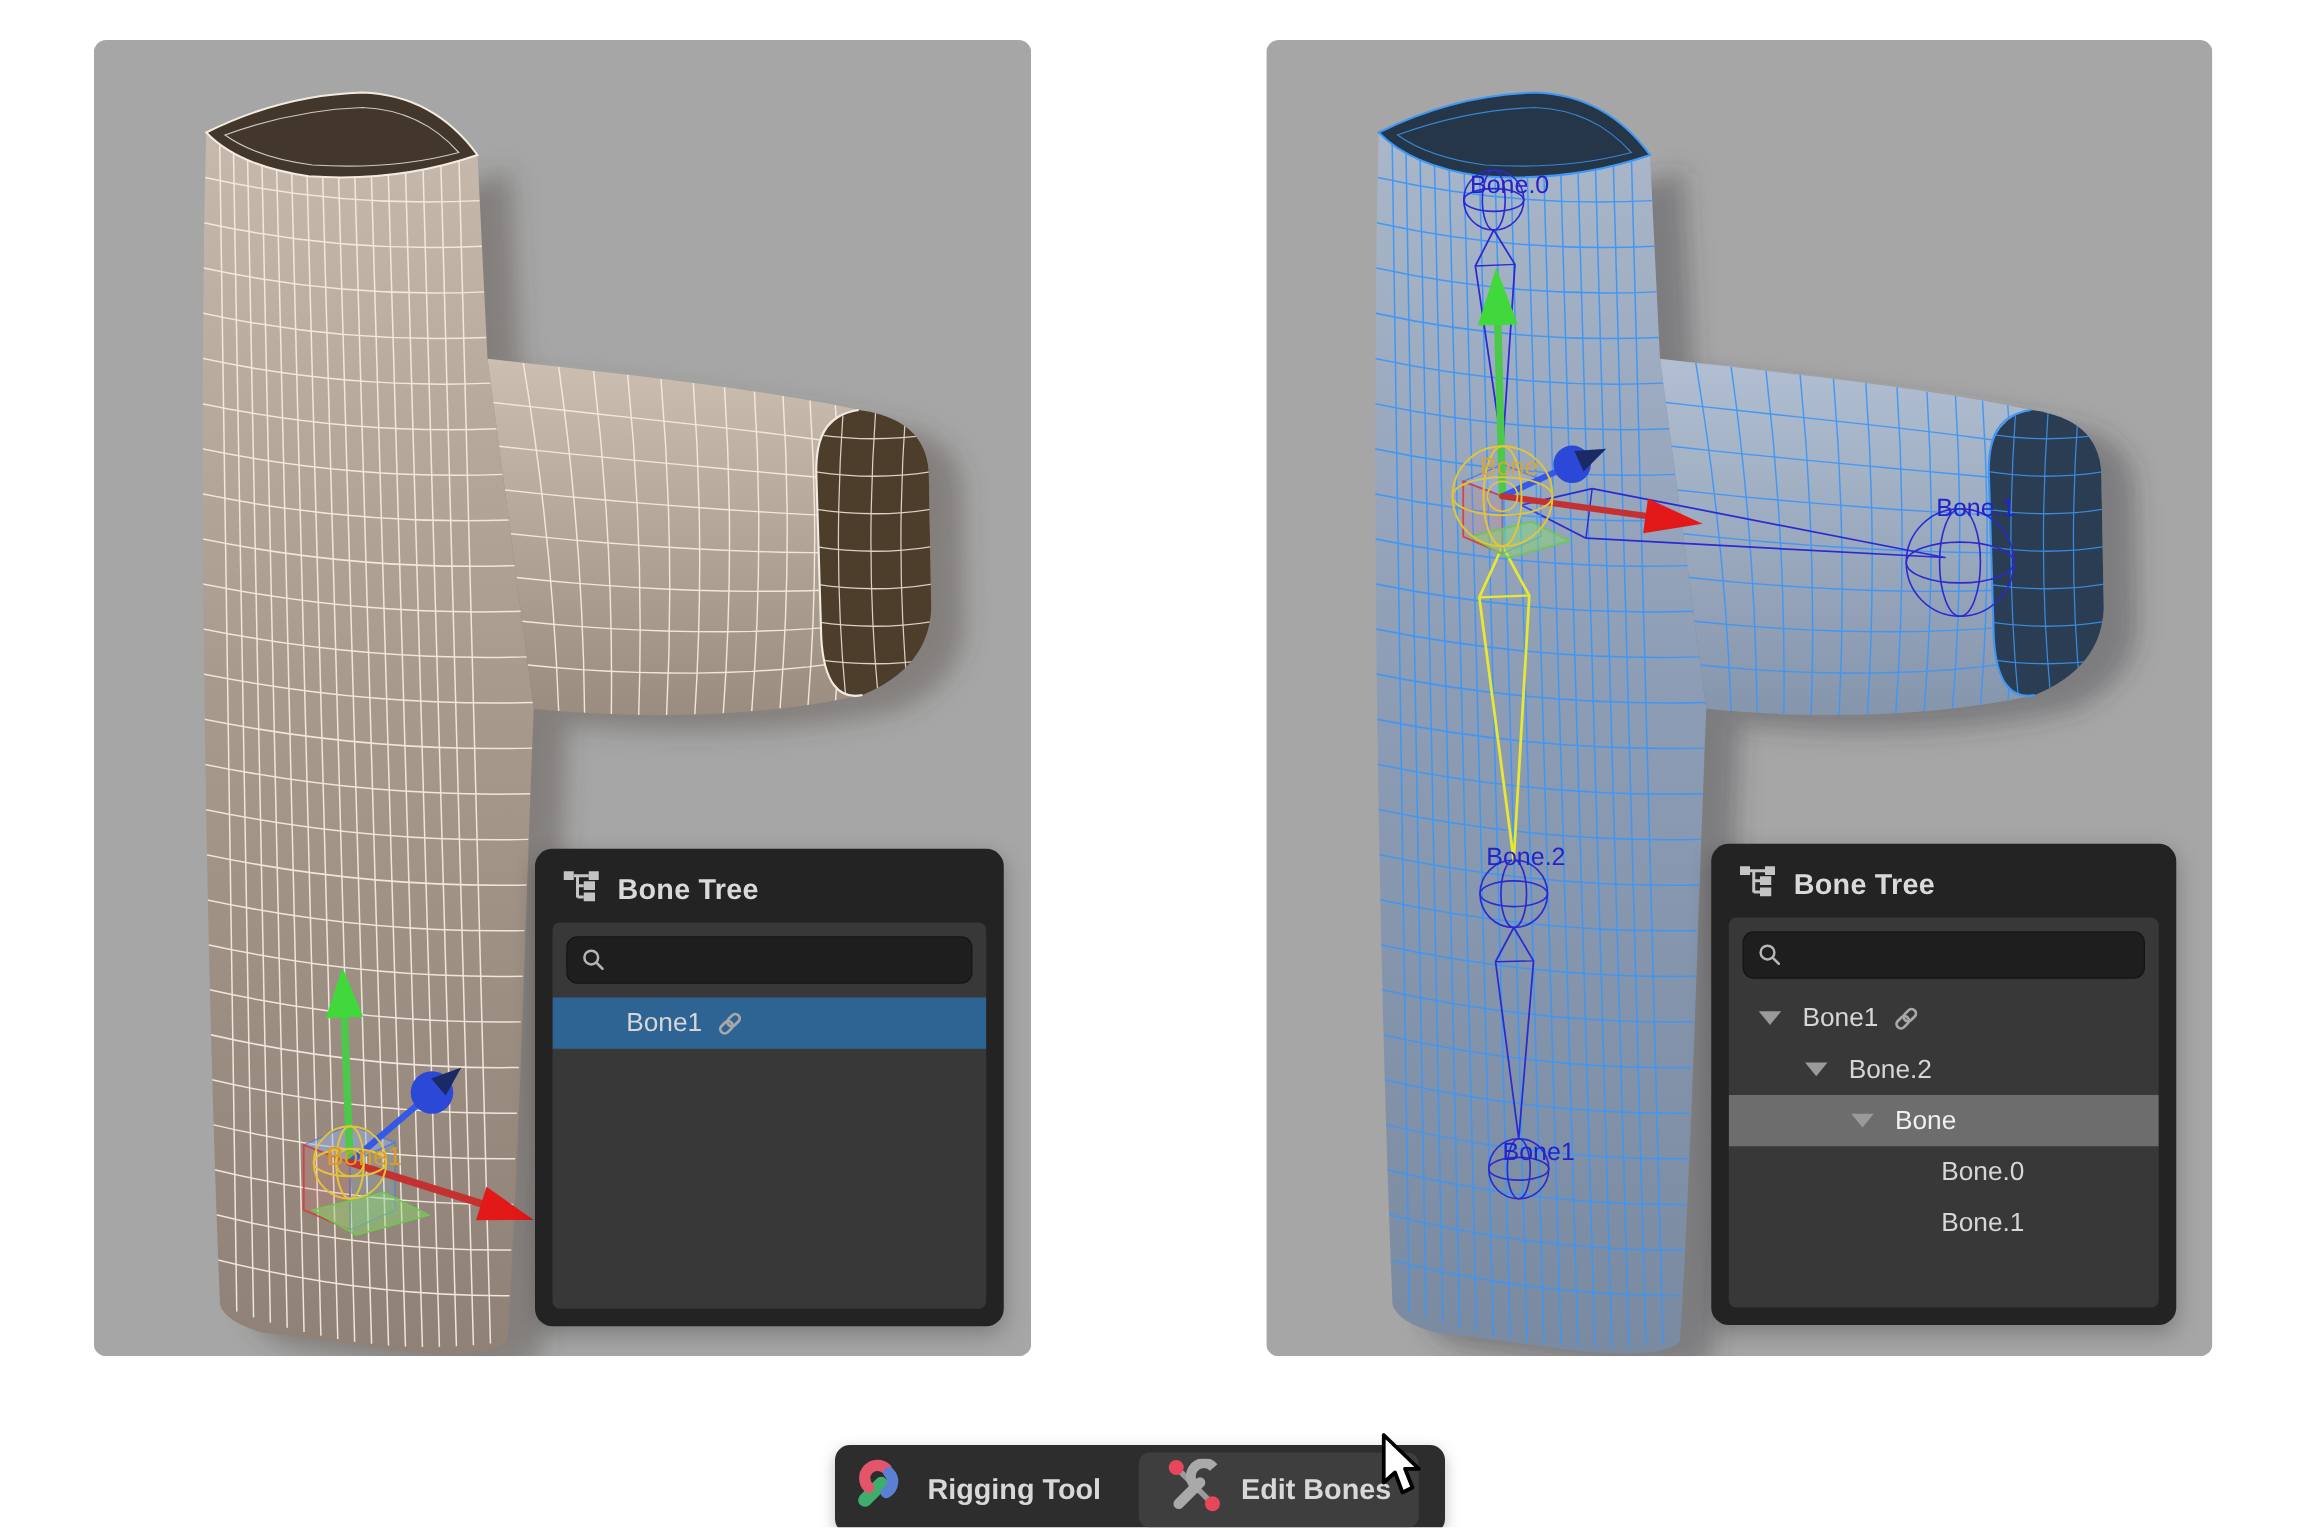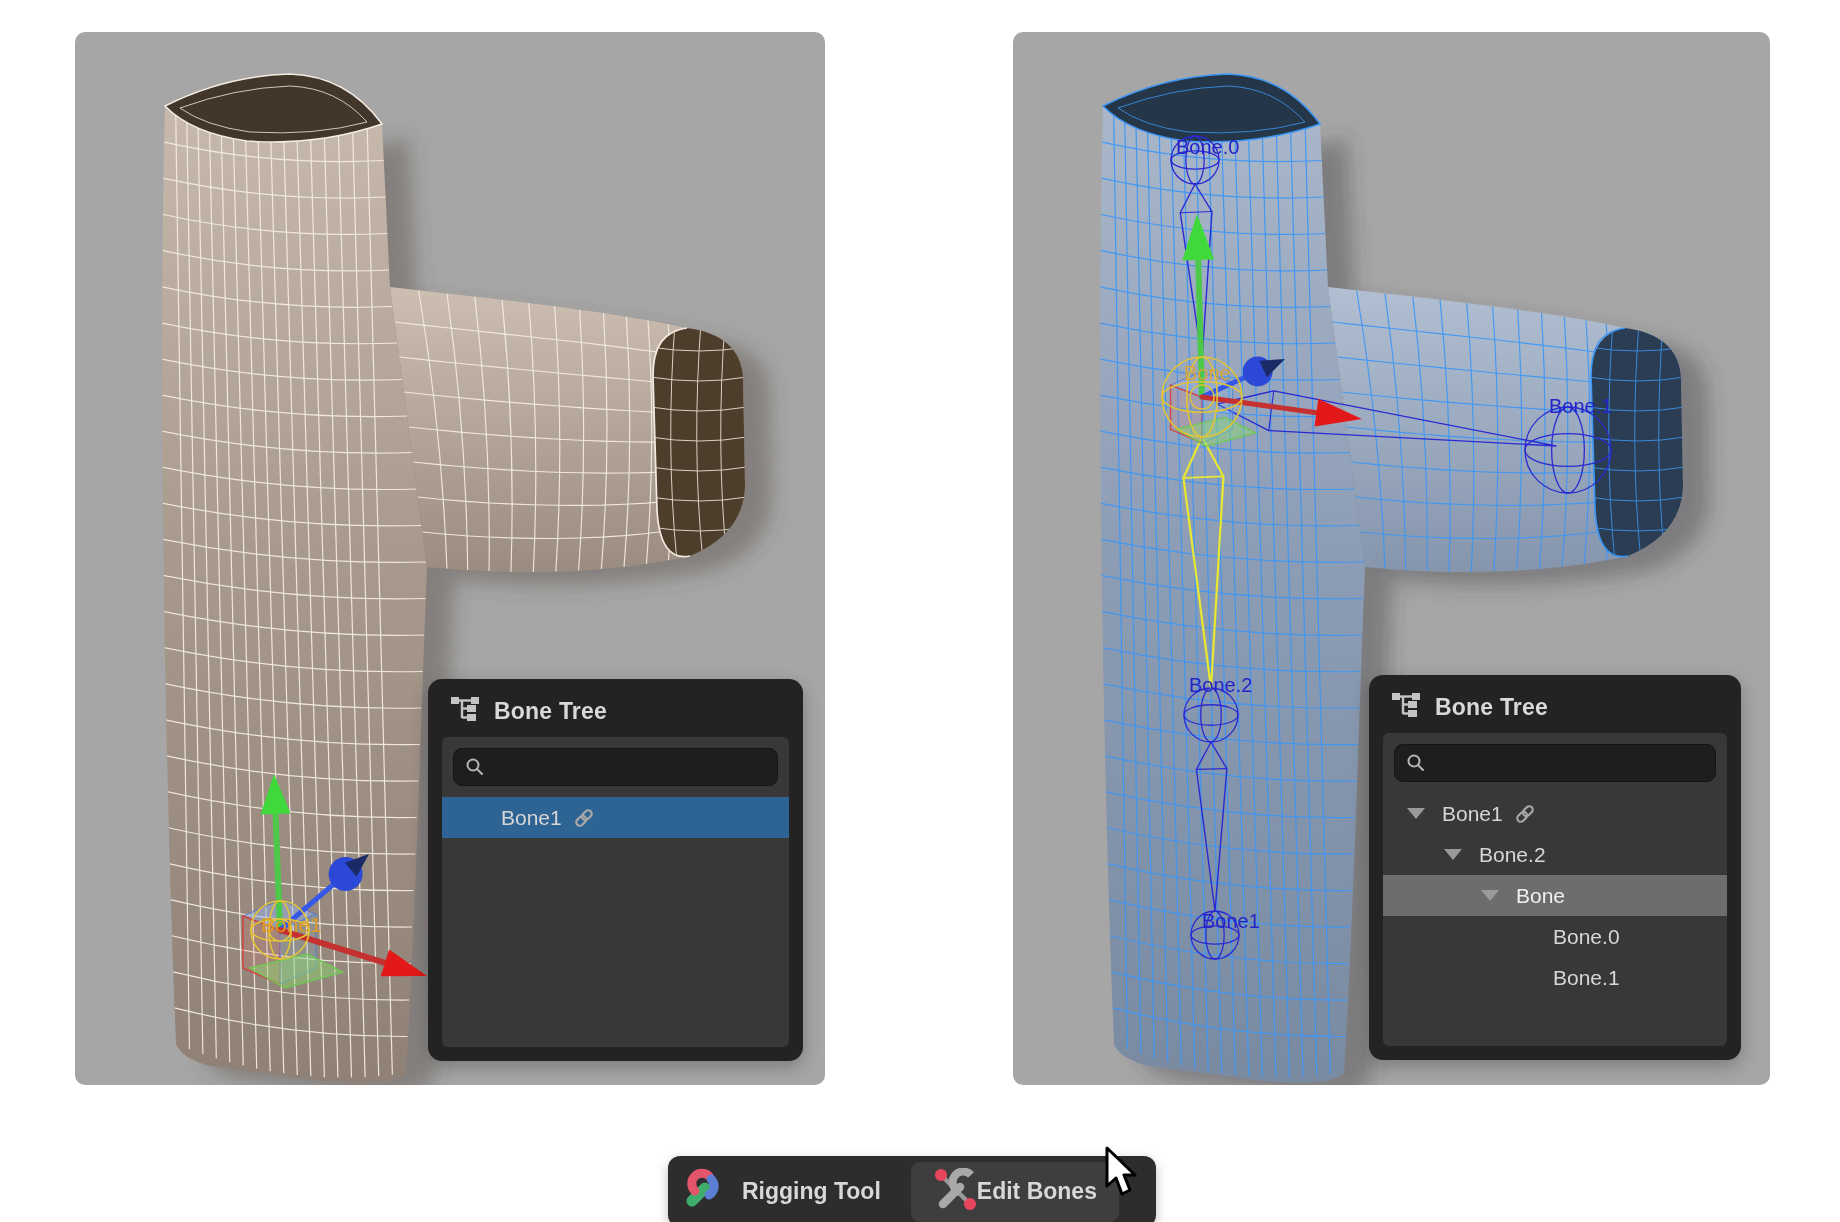--- a/index.html
+++ b/index.html
@@ -16,21 +16,21 @@
   .rows{display:flex;flex-direction:column;}
   .trow{height:41px;display:flex;align-items:center;color:#d6d6d6;font-size:21px;}
   .trow .tri{width:0;height:0;border-left:9px solid transparent;border-right:9px solid transparent;border-top:11px solid #9a9a9a;margin-right:17px;flex:0 0 auto;}
   .trow .tri.hidden{visibility:hidden;}
   .trow.selected{background:#2e6493;}
   .trow.highlighted{background:#6d6d6d;color:#f0f0f0;}
   .linkicon{margin-left:10px;display:inline-flex;}
   
   .toolbar{position:absolute;background:#2d2d2d;border-radius:12px;display:flex;align-items:center;padding:0 10px 0 12px;box-shadow:0 4px 12px rgba(0,0,0,.25);}
   .tool-label{color:#d8d8d8;font-size:23px;font-weight:bold;margin:0 30px 0 16px;}
-  .tool-btn{background:#3e3e3e;border-radius:9px;height:60px;display:flex;align-items:center;padding:0 22px;}
+  .tool-btn{background:#3e3e3e;border-radius:9px;height:60px;display:flex;align-items:center;padding:0 22px;gap:16px;}
   .tool-btn .tool-label{margin:0;font-weight:bold;}
   .cursor{position:absolute;pointer-events:none;}
 </style>
 </head>
 <body>
 
 <div class="stage">
 
   <div class="viewport" id="vp-left" style="left:75px;top:32px;width:750px;height:1053px;">
     <svg id="svg-left" width="750" height="1053" viewBox="0 0 750 1053">

